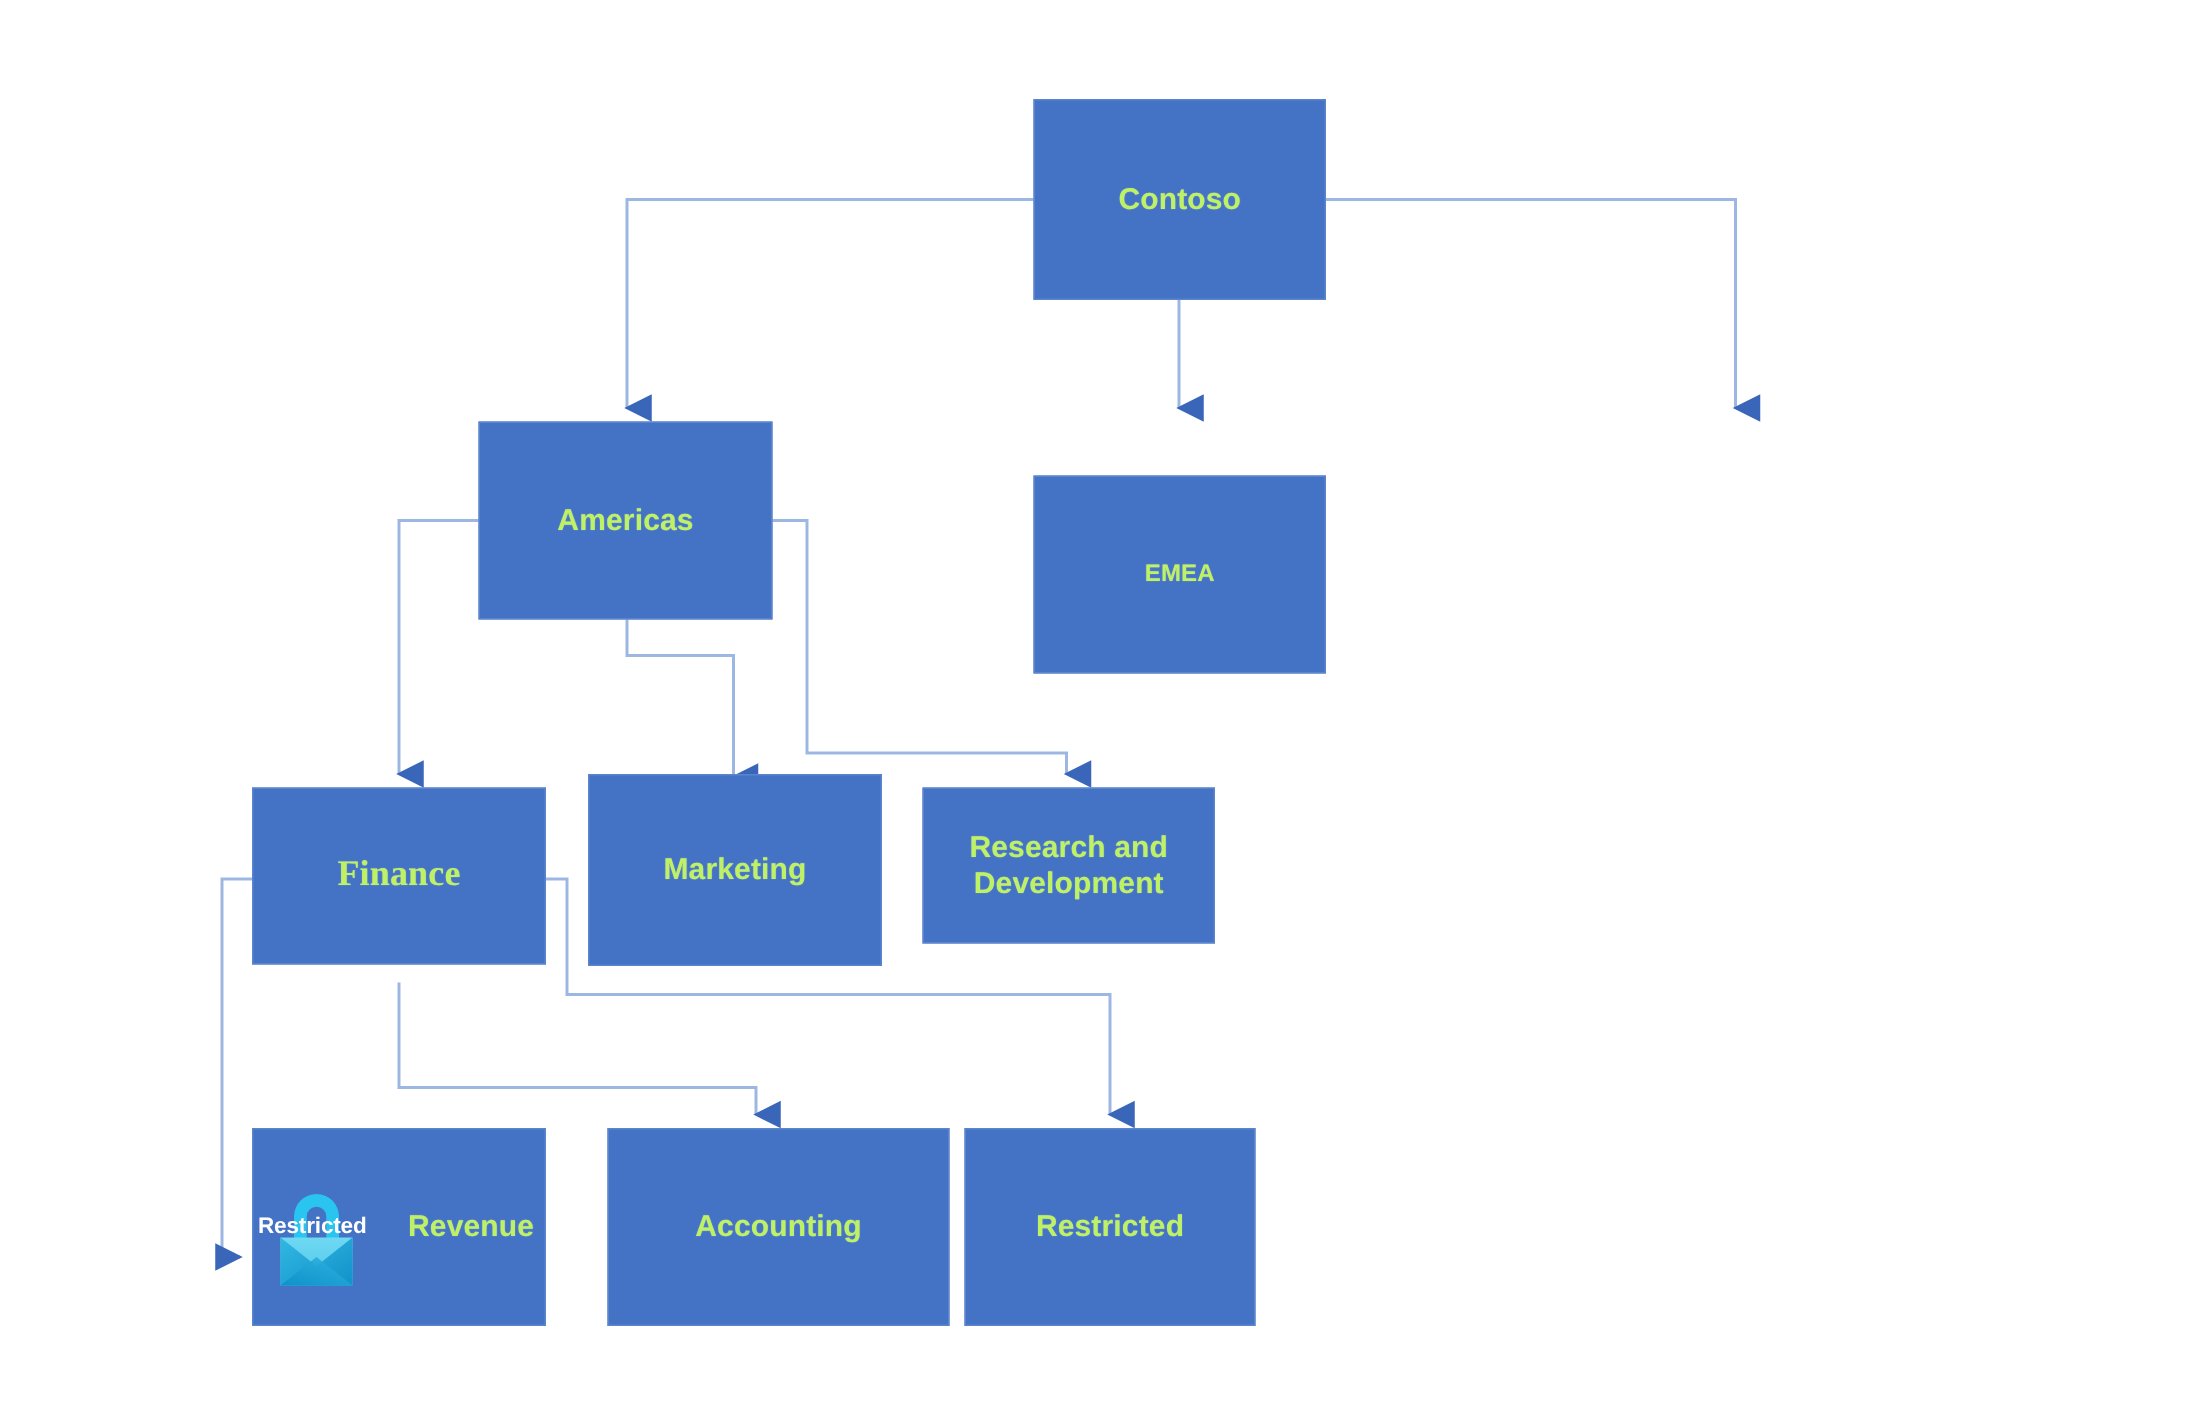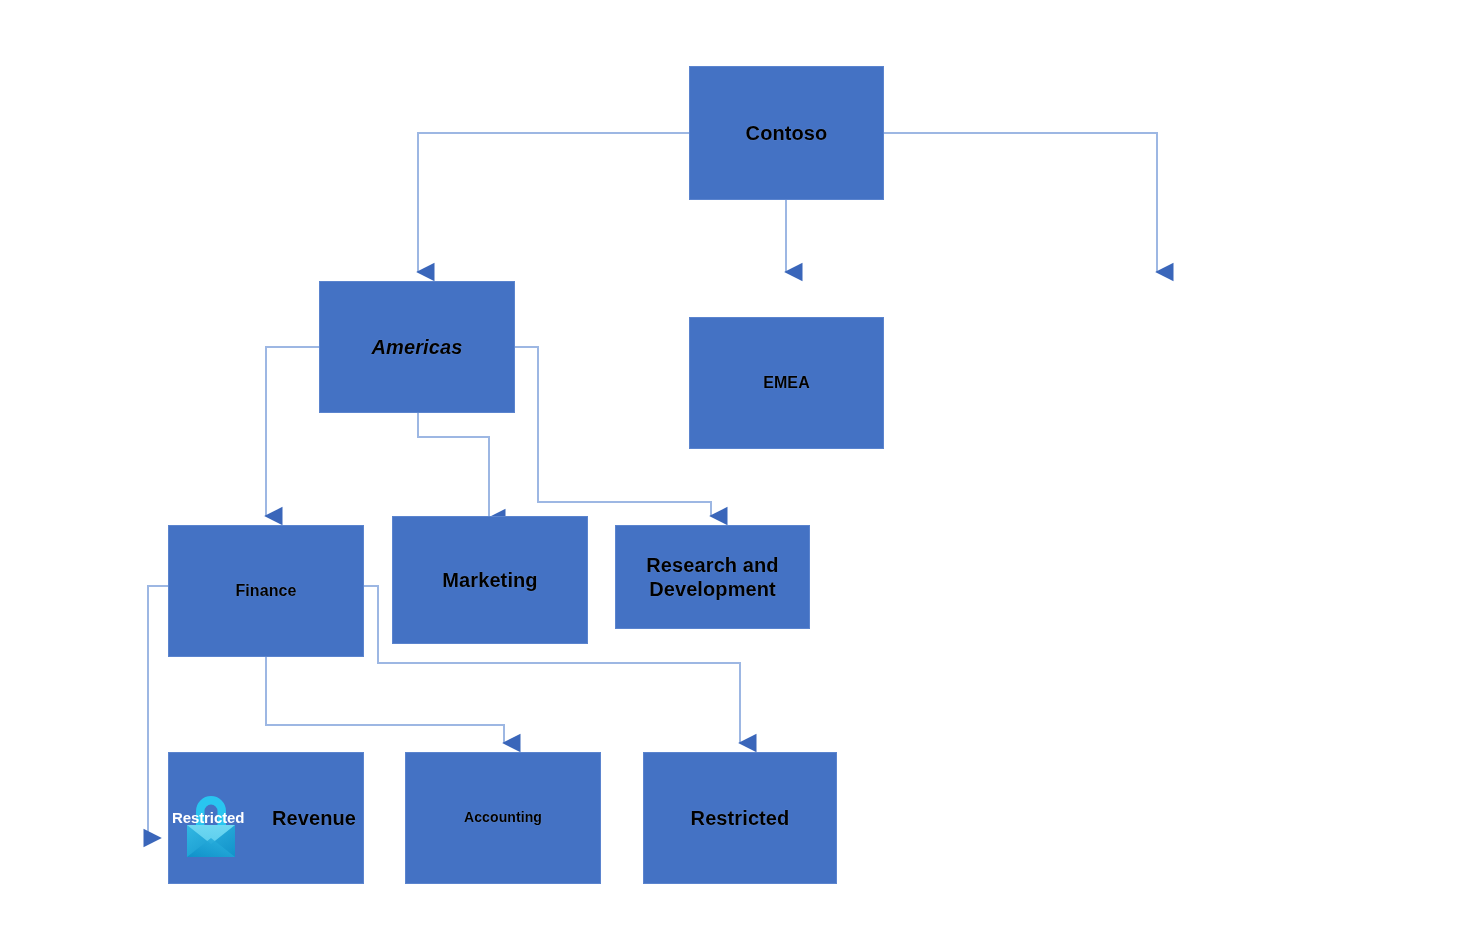--- a/index.html
+++ b/index.html
@@ -22,40 +22,40 @@
     pointer-events:none;
   }
   .node{
     position:absolute;
     box-sizing:border-box;
     background:#4472C4;
     border:1px solid #5B84CE;
     display:flex;
     align-items:center;
     justify-content:center;
-    color:#000000;
+    color:#bef264;
     font-weight:bold;
     letter-spacing:.1px;
     text-align:center;
     line-height:1.22;
     z-index:3;
     text-shadow:0 0 1px rgba(255,255,255,.35);
   }
   .node .label{ padding:0 8px; white-space:pre-line; }
 
   
   #node-contoso  { left:689px; top:66px;  width:195px; height:134px; font-size:20px; }
-  #node-americas { left:319px; top:281px; width:196px; height:132px; font-size:20px;font-style:italic; }
+  #node-americas { left:319px; top:281px; width:196px; height:132px; font-size:20px; }
   #node-emea     { left:689px; top:281px; width:195px; height:132px; font-size:16px;margin-top:36px; }
   #node-europe   { left:1059px;top:281px; width:194px; height:132px; font-size:20px; }
-  #node-finance  { left:168px; top:525px; width:196px; height:132px; font-size:16px; }
+  #node-finance  { left:168px; top:525px; width:196px; height:118px; font-size:24px;font-family:Liberation Serif, serif; }
   #node-marketing{ left:392px; top:516px; width:196px; height:128px; font-size:20px; }
   #node-rnd      { left:615px; top:525px; width:195px; height:104px; font-size:20px; }
   #node-revenue  { left:168px; top:752px; width:196px; height:132px; font-size:20px; }
-  #node-accounting{left:405px; top:752px; width:196px; height:132px; font-size:14px; }
+  #node-accounting{left:405px; top:752px; width:228px; height:132px; font-size:20px; }
   #node-forecasting{left:643px;top:752px; width:194px; height:132px; font-size:20px; }
 
   
   #node-revenue{ justify-content:flex-start; align-items:center;padding-left:45px; }
   #node-revenue .label{ padding-left:58px; }
 
   .sens-icon{
     position:absolute;
     left:182px;
     top:788px;

